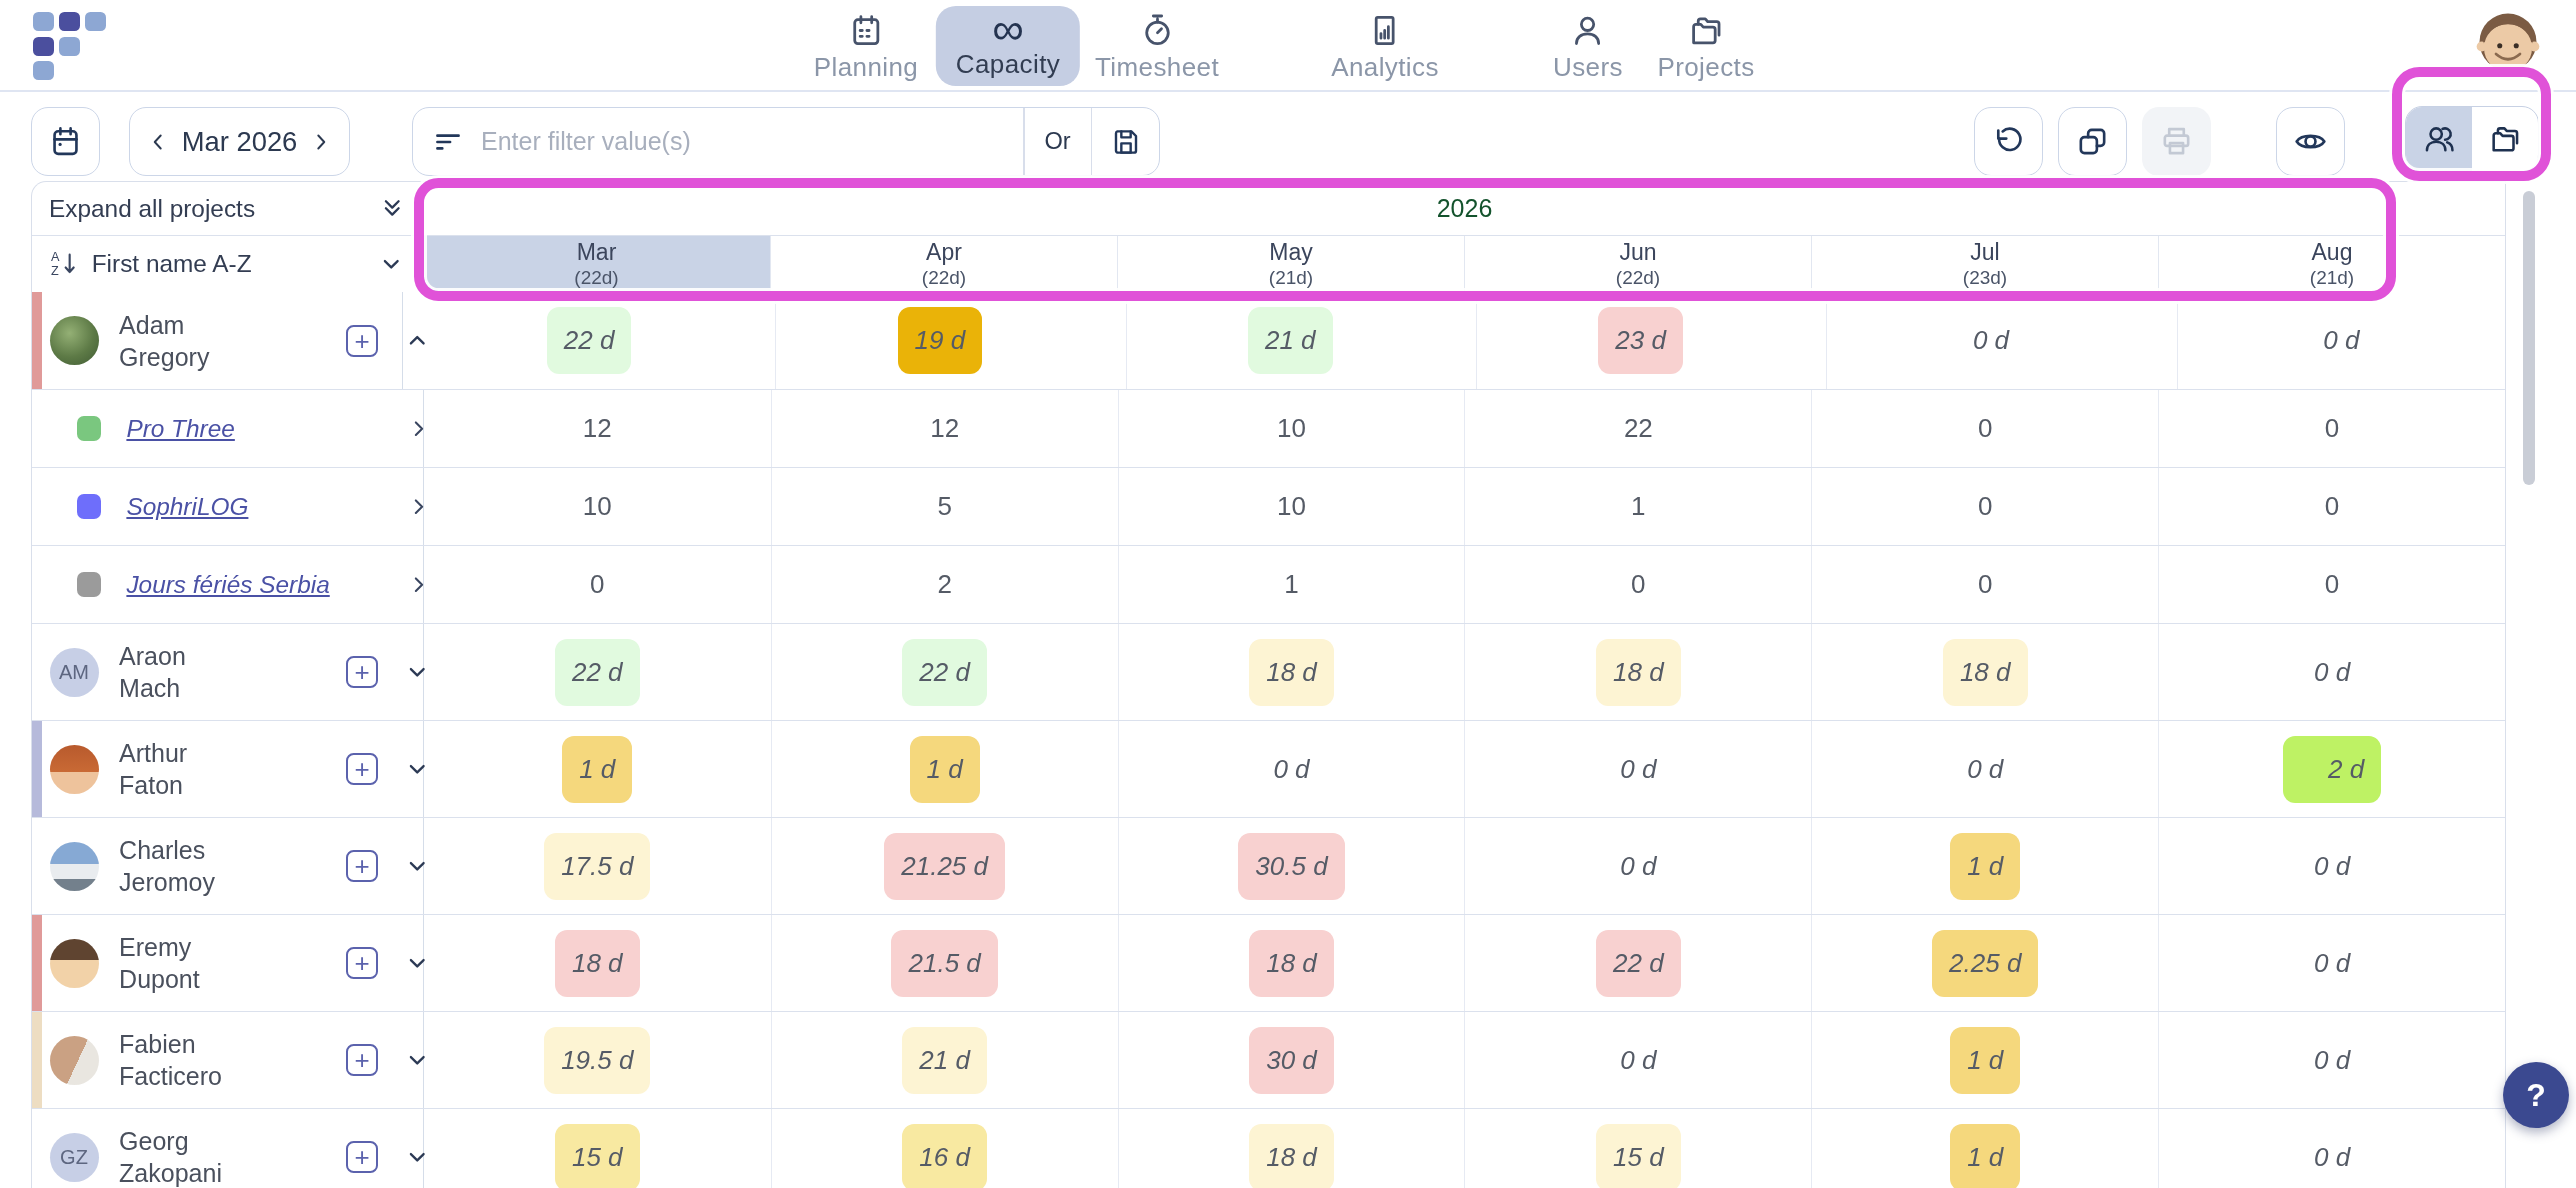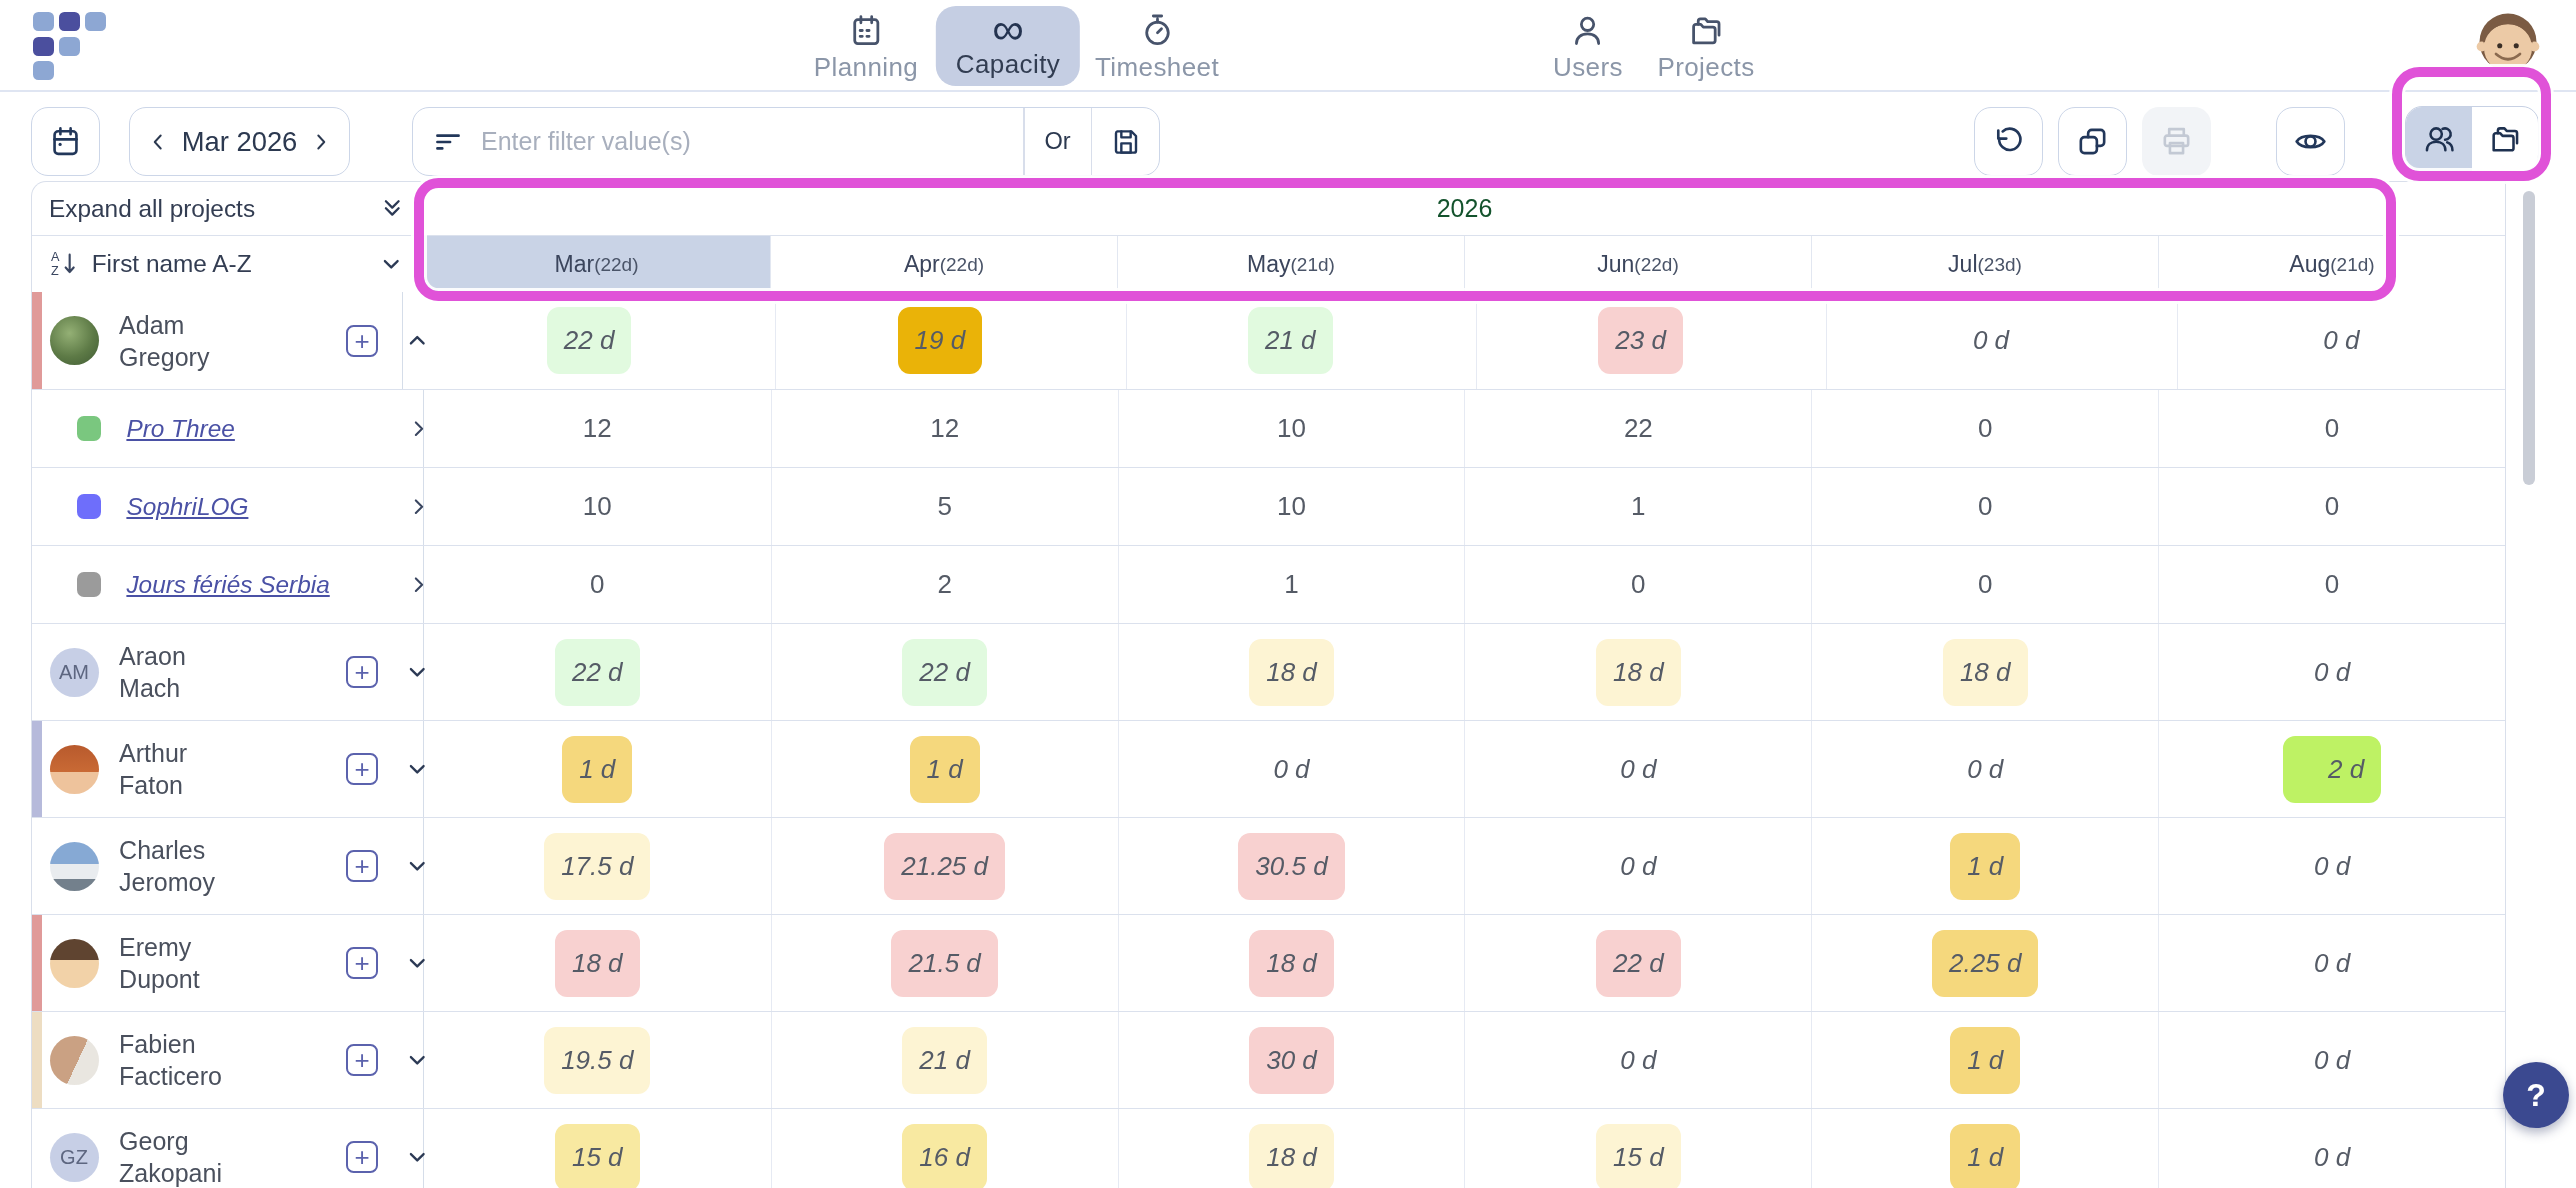--- a/index.html
+++ b/index.html
@@ -51,21 +51,21 @@
 
   
   .table-wrap{position:absolute;left:31px;top:181px;width:2473px;height:1008px;background:#fff;
               border:1.5px solid #d9dfeb;border-bottom:none;border-top-left-radius:15.2px;overflow:hidden;box-sizing:content-box;}
   .hrow1{display:flex;height:53px;border-bottom:1.5px solid #dbe1ed;}
   .hl{width:392px;box-sizing:border-box;border-right:1.5px solid #d5dde9;position:relative;
       display:flex;align-items:center;}
   .hl .hlabel{font-size:24.4px;color:#333d52;margin-left:17px;}
   .yearcell{flex:1;display:flex;align-items:center;justify-content:center;font-size:25px;color:#14532d;}
   .hrow2{display:flex;height:56px;}
-  .mcell{width:347px;box-sizing:border-box;display:flex;flex-direction:row;align-items:center;
+  .mcell{width:347px;box-sizing:border-box;display:flex;flex-direction:column;align-items:center;
          justify-content:center;color:#3b455c;cursor:pointer;}
   .mcell + .mcell{border-left:1.5px solid #e2e7f1;}
   .mcell .mname{font-size:23px;}
   .mcell .mdays{font-size:19px;color:#4a5468;margin-top:1.5px;}
   .mcell.selected{background:#c9d3e6;}
   .hic{position:absolute;right:15.2px;width:30.5px;height:30.5px;color:#2c3a55;cursor:pointer;}
   .sort-ic{width:32px;height:32px;color:#3a4660;margin:0 10.7px 0 17px;}
   .sortlabel{font-size:24.4px;color:#333d52;}
 
   .row{display:flex;border-top:1.5px solid #dbe1ed;box-sizing:border-box;}
@@ -137,20 +137,27 @@
 
   <div class="nav-item" style="left:1157px">
     <svg class="nav-ic ico" viewBox="0 0 24 24">
       <circle cx="12" cy="13.5" r="7"></circle>
         <path d="M12 4.5v2.2M9.3 2.6h5.4"></path>
         <path d="M12 13.5l2.6-2.6"></path>
     </svg>
     <span class="nlabel">Timesheet</span>
   </div>
 
+  <div class="nav-item" style="left:1385px">
+    <svg class="nav-ic ico" viewBox="0 0 24 24">
+      <rect x="6.5" y="3.5" width="11" height="17" rx="1"></rect>
+      <path d="M9.6 17v-3M12 17v-5M14.4 17v-7.5"></path>
+    </svg>
+    <span class="nlabel">Analytics</span>
+  </div>
 
   <div class="nav-item" style="left:1588px">
     <svg class="nav-ic ico" viewBox="0 0 24 24">
       <circle cx="12" cy="8" r="4"></circle>
         <path d="M4.8 20.5c0-4 3.1-6.3 7.2-6.3s7.2 2.3 7.2 6.3"></path>
     </svg>
     <span class="nlabel">Users</span>
   </div>
 
   <div class="nav-item" style="left:1706px">

